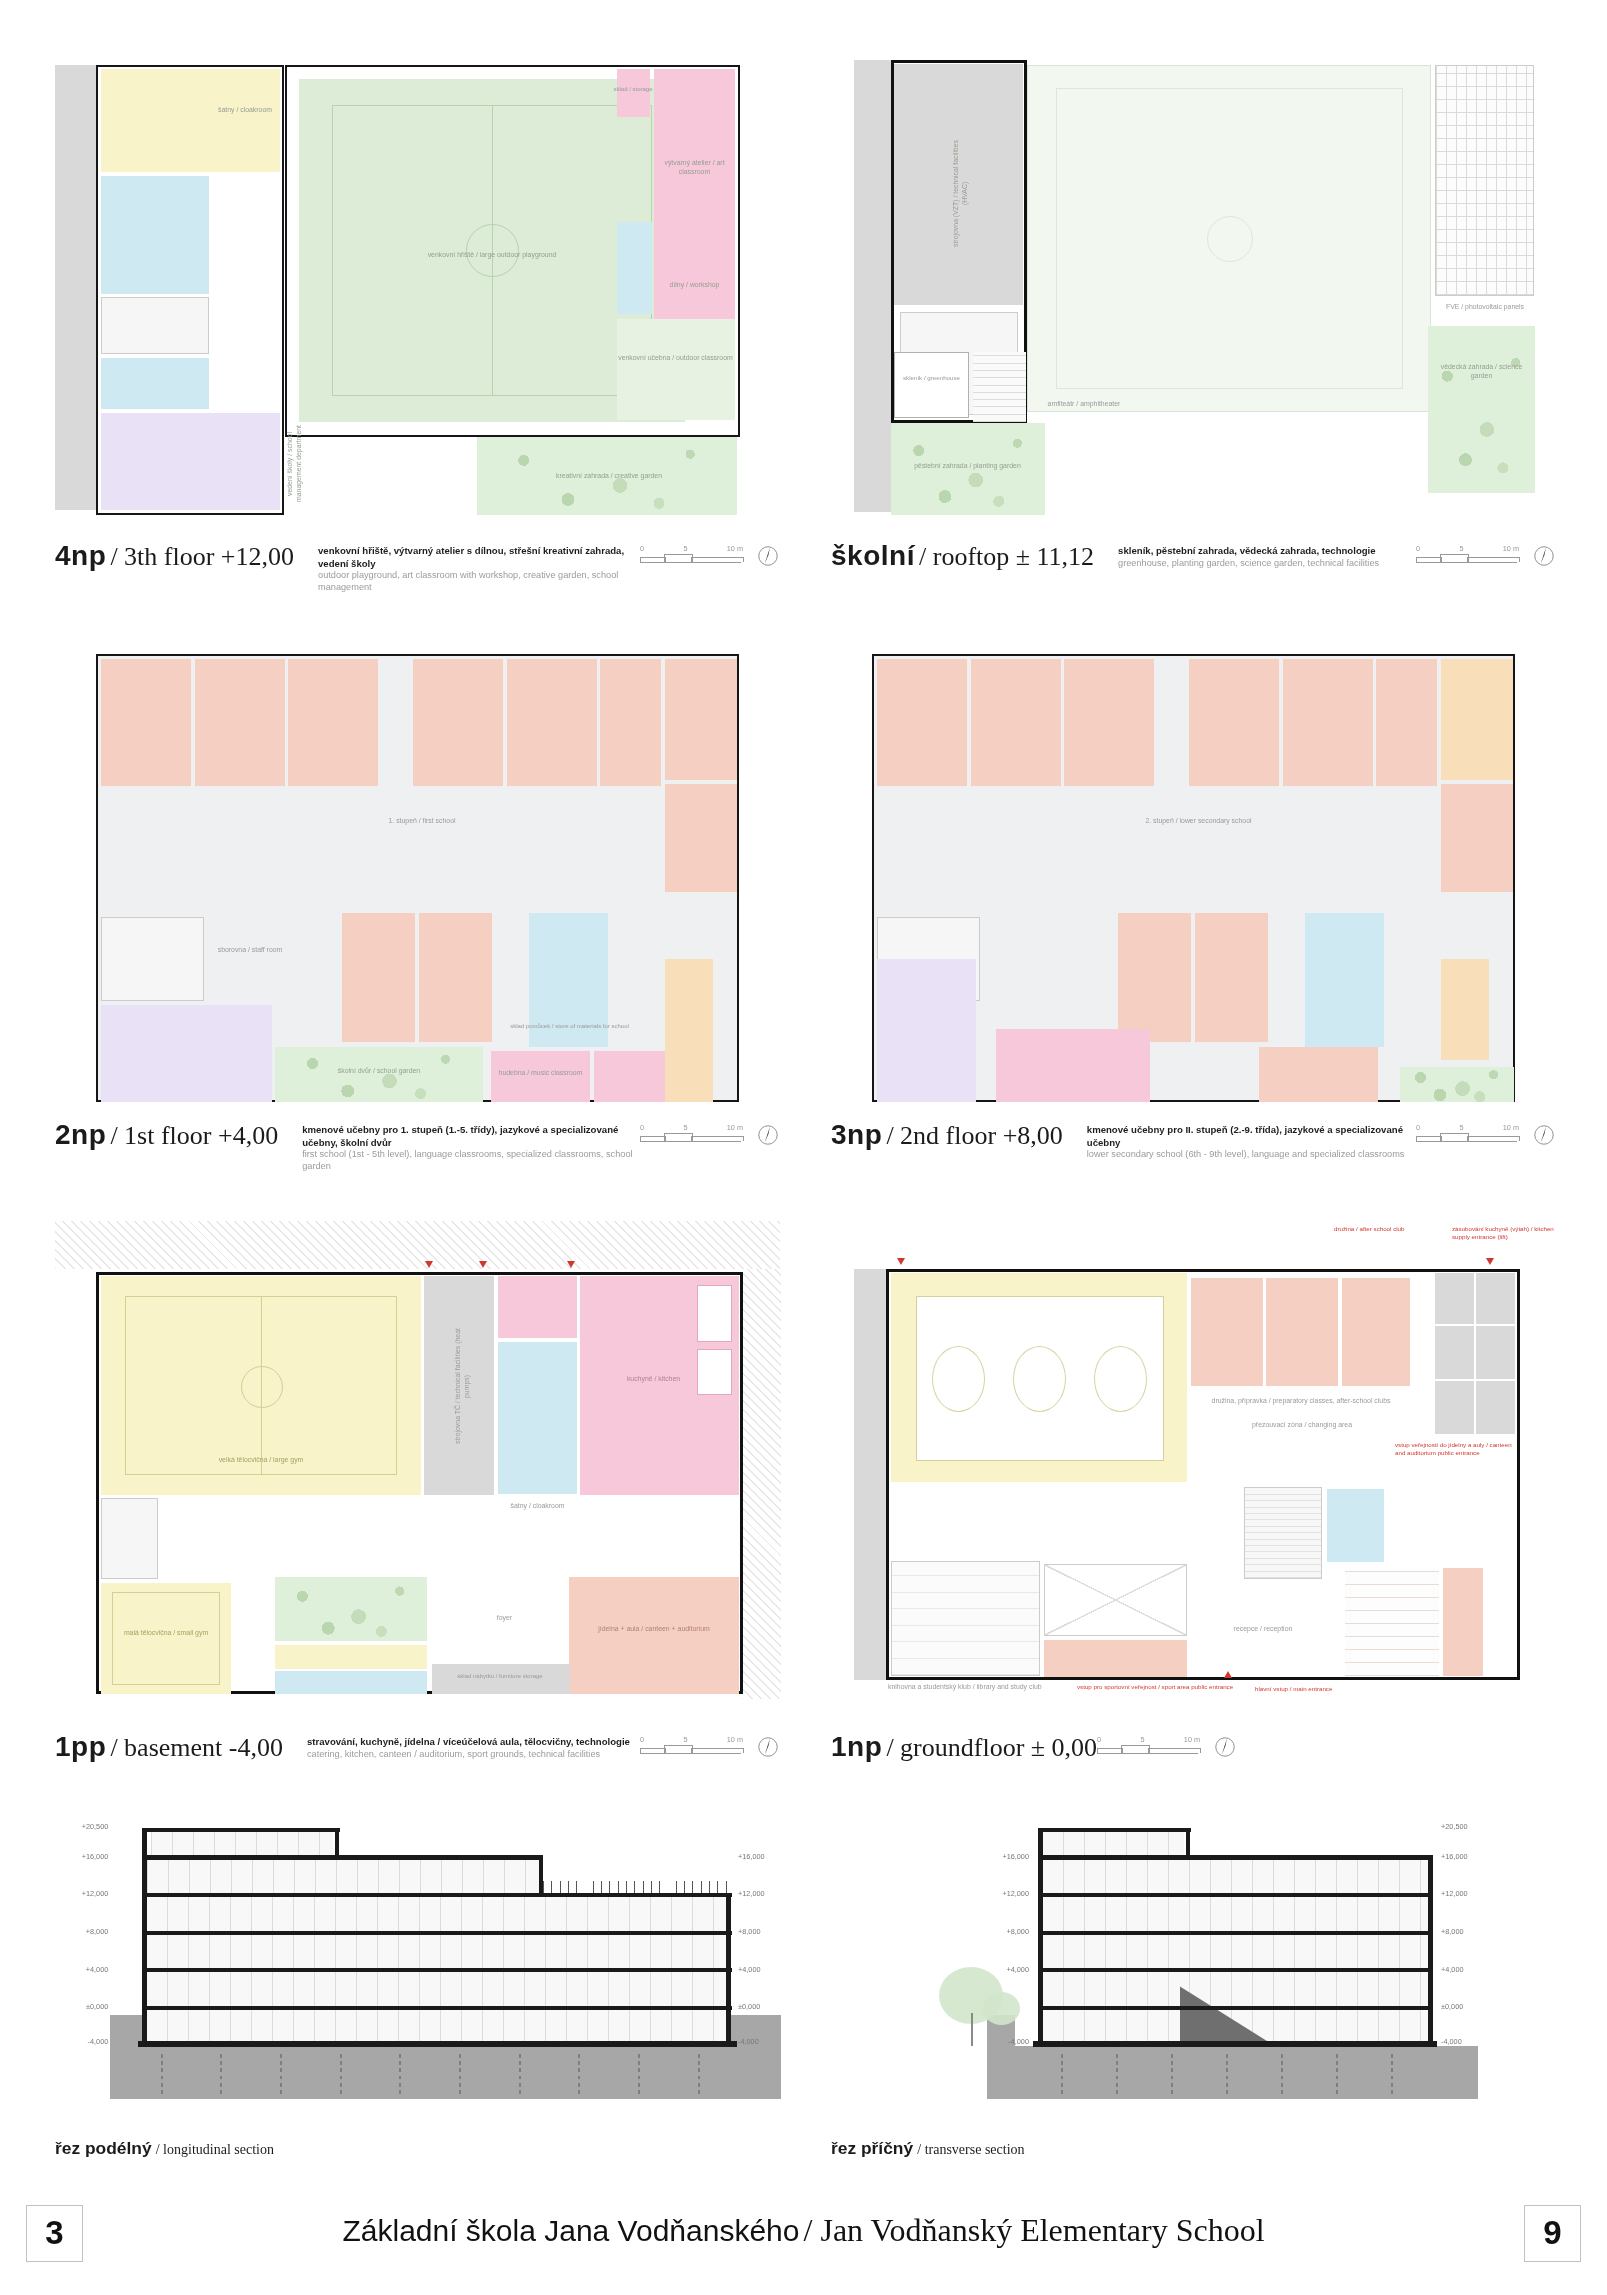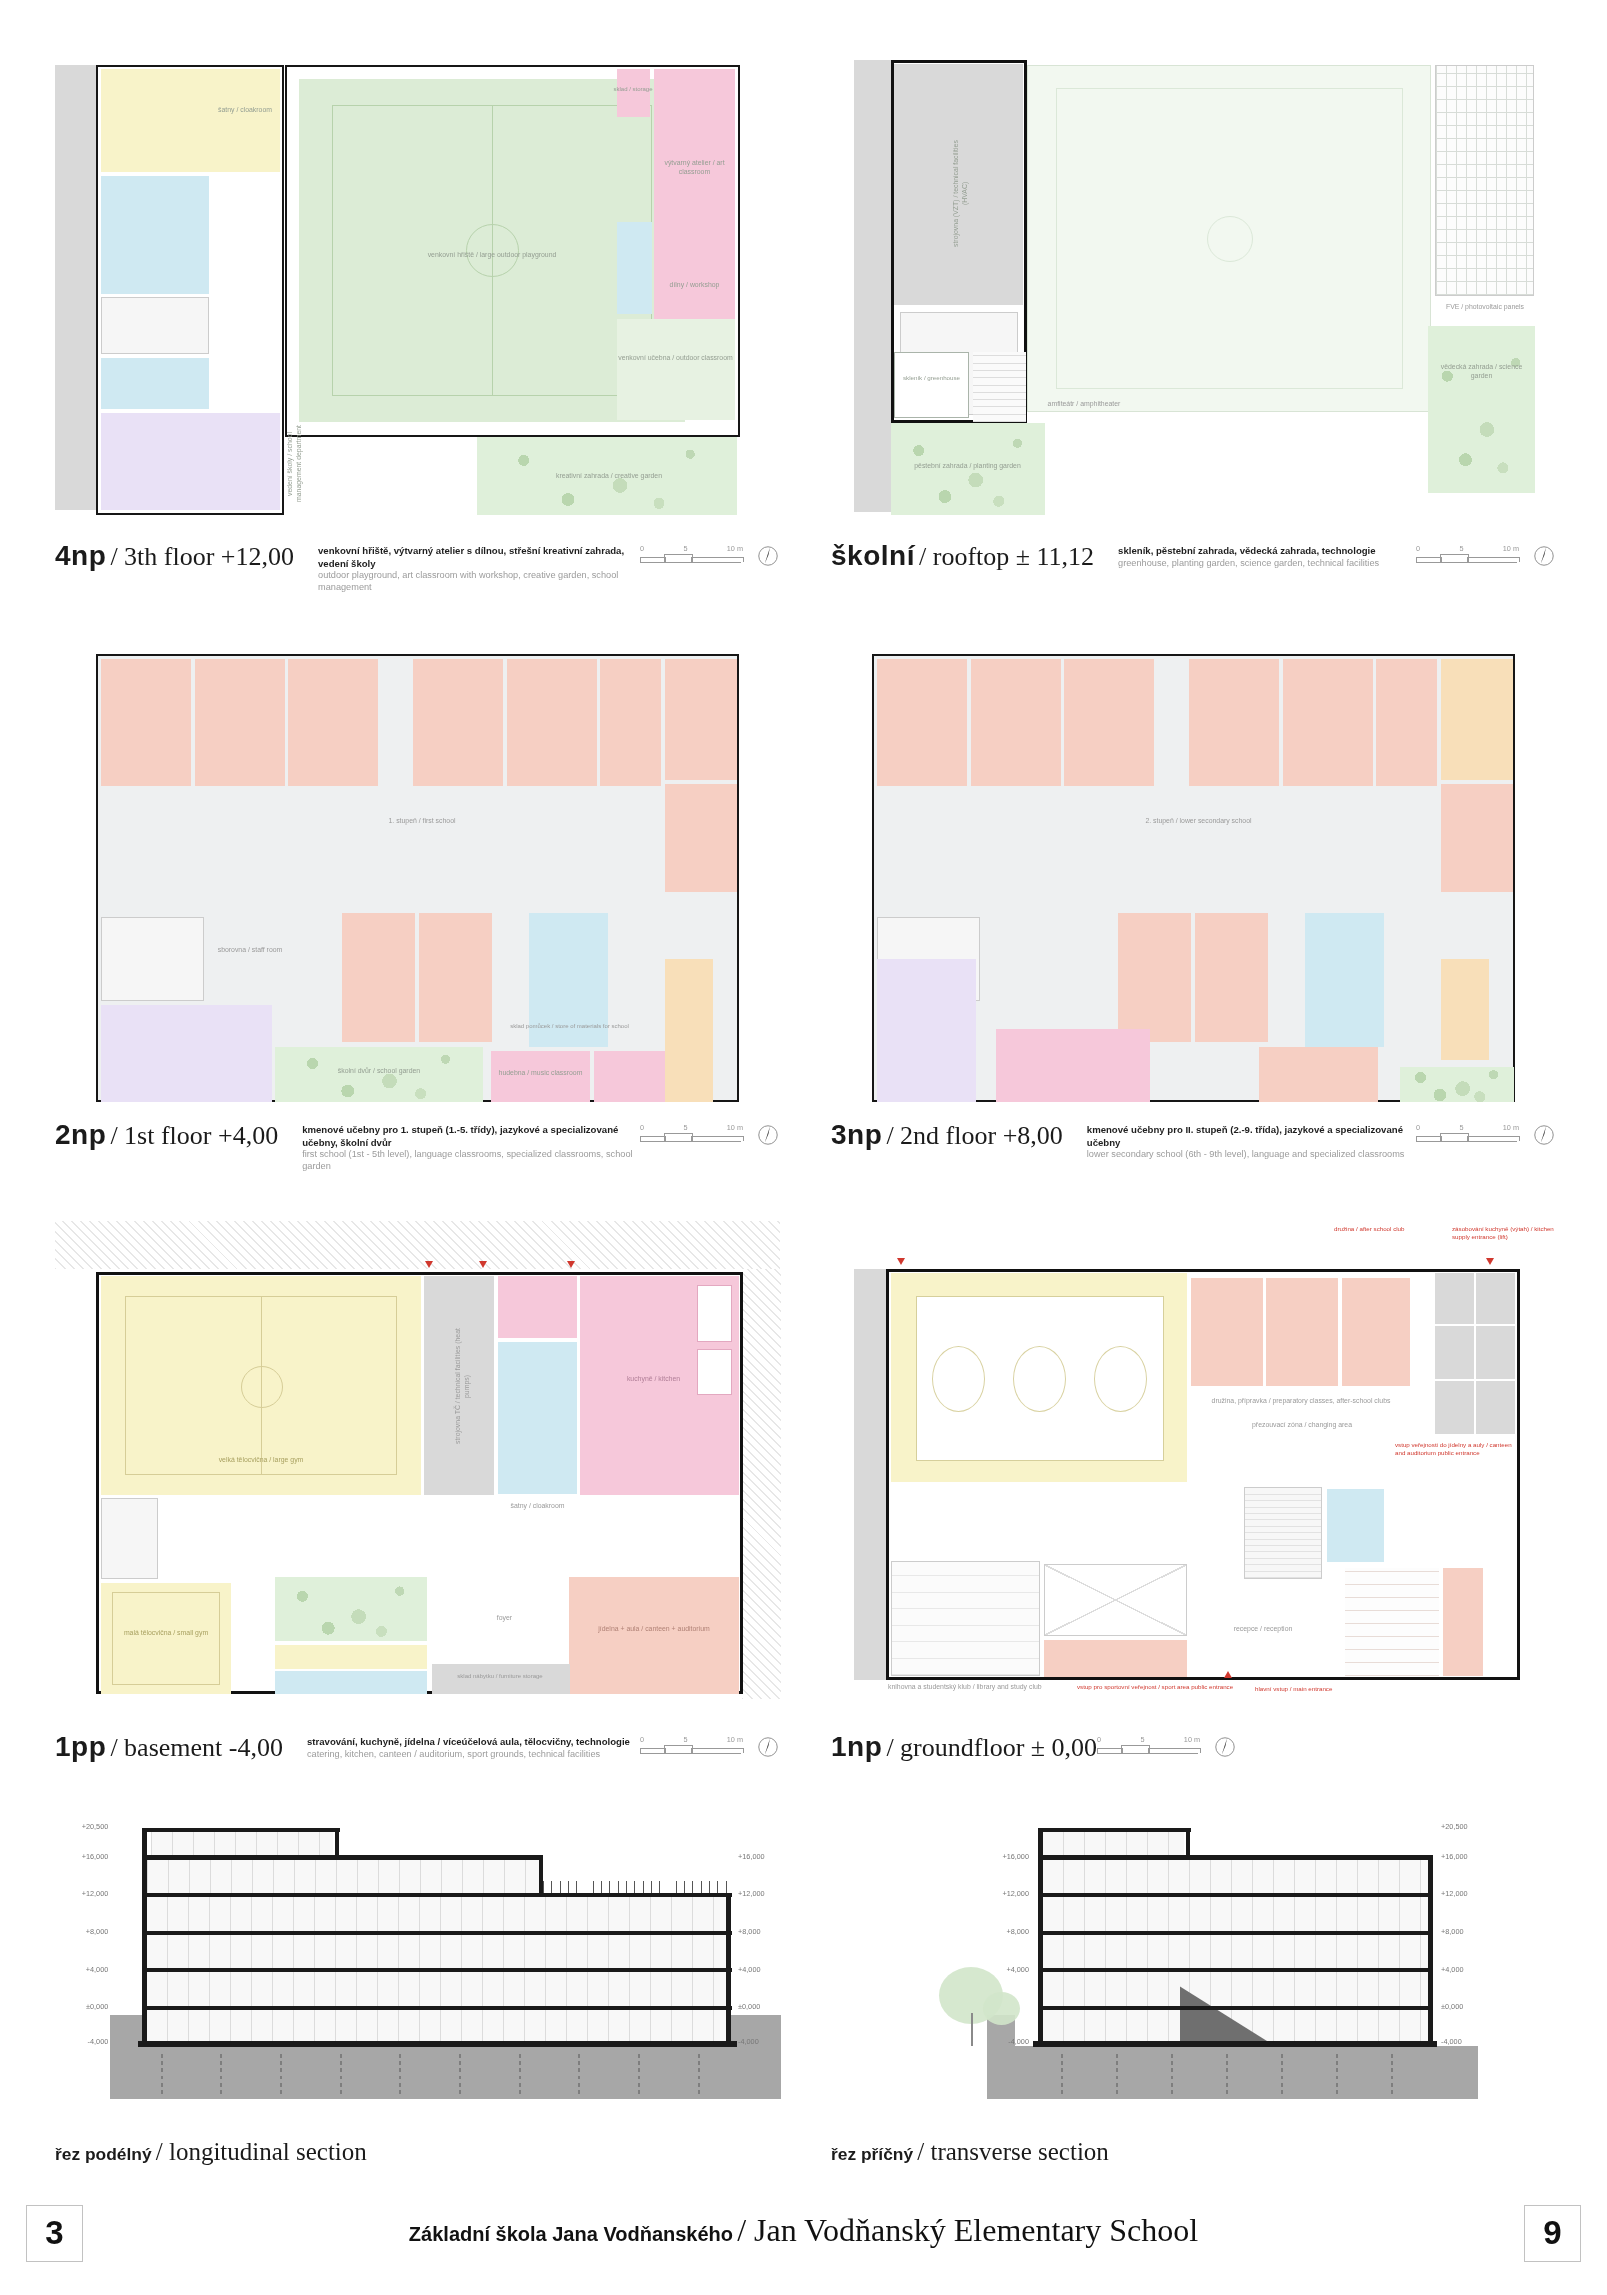--- a/index.html
+++ b/index.html
@@ -56,27 +56,27 @@
   .ftex{position:absolute;background:repeating-linear-gradient(90deg,#dcdcdc 0 0.9px,transparent 0.9px 21px),#f8f8f8}
   .posts{position:absolute;background:repeating-linear-gradient(90deg,#555 0 0.9px,transparent 0.9px 8.3px)}
   .soil{position:absolute;background:#a7a7a7}
   .pile{position:absolute;width:1.8px;background:repeating-linear-gradient(0deg,#7e7e7e 0 3.7px,transparent 3.7px 7.3px)}
   .lvl{position:absolute;font-size:7.3px;color:#777}
   .tree{position:absolute;border-radius:50%;background:#d2e5ca;opacity:.9}
   .trunk{position:absolute;width:1.8px;background:#8a8a8a}
   .wedge{position:absolute;background:#6f6f6f;clip-path:polygon(0 15%,100% 100%,0 100%)}
   .seccap{position:absolute;white-space:nowrap}
   .seccap .c1{font-weight:700;font-size:17.4px;color:#1b1b1b}
-  .seccap .c2{font-family:"Liberation Serif",serif;font-size:25px;color:#1b1b1b}
+  .seccap .c2{font-family:"Liberation Serif",serif;font-size:14px;color:#1b1b1b}
   
   .footer{position:absolute;left:0;top:2199px;width:1607px;height:73px}
   .pagebox{position:absolute;top:5.5px;width:55px;height:55px;border:0.9px solid #c2c2c2;background:#fff;
     display:flex;align-items:center;justify-content:center;font-weight:700;font-size:33px;color:#111}
   .ftitle{position:absolute;left:0;right:0;top:13px;text-align:center}
-  .ft-cs{font-weight:700;font-size:20px;color:#111}
+  .ft-cs{font-weight:400;font-size:30px;color:#111}
   .ft-en{font-family:"Liberation Serif",serif;font-size:32px;color:#111}
 </style>
 </head>
 <body>
 
 <div id="board">
 
   <div class="panel" style="left:55px;top:51px;width:725px;height:464px">
     <div class="z gray" style="left:0;top:13.8px;width:41px;height:445px"></div>
     <div class="z wl" style="left:41px;top:13.8px;width:188px;height:450px"></div>

